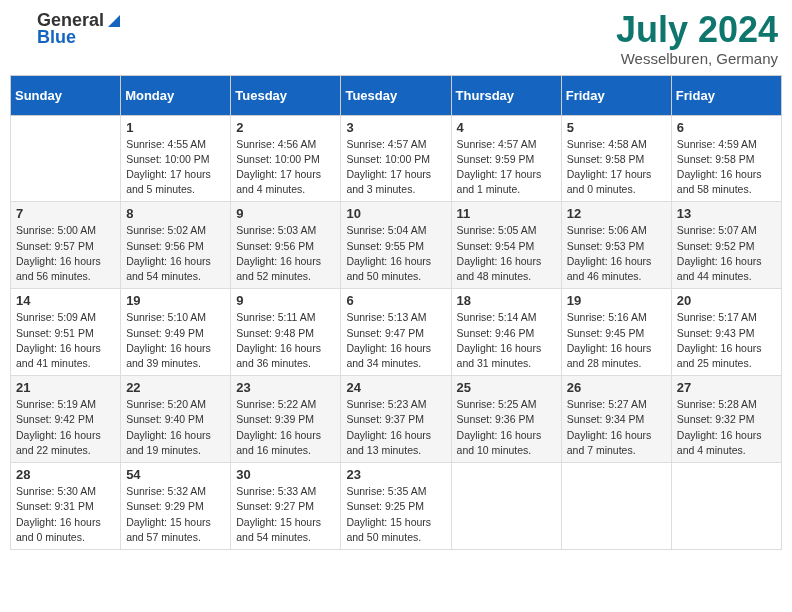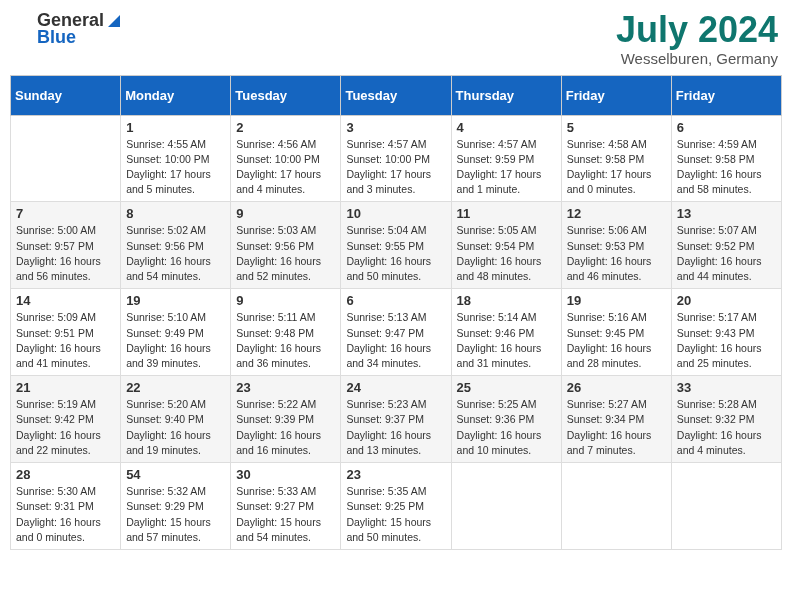--- a/index.html
+++ b/index.html
@@ -225,21 +225,21 @@
         </td>
         <td>
           <span class="day-number">25</span>
           <div class="day-info">Sunrise: 5:25 AM<br>Sunset: 9:36 PM<br>Daylight: 16 hours<br>and 10 minutes.</div>
         </td>
         <td>
           <span class="day-number">26</span>
           <div class="day-info">Sunrise: 5:27 AM<br>Sunset: 9:34 PM<br>Daylight: 16 hours<br>and 7 minutes.</div>
         </td>
         <td>
-          <span class="day-number">33</span>
+          <span class="day-number">27</span>
           <div class="day-info">Sunrise: 5:28 AM<br>Sunset: 9:32 PM<br>Daylight: 16 hours<br>and 4 minutes.</div>
         </td>
       </tr>
       <tr>
         <td>
           <span class="day-number">28</span>
           <div class="day-info">Sunrise: 5:30 AM<br>Sunset: 9:31 PM<br>Daylight: 16 hours<br>and 0 minutes.</div>
         </td>
         <td>
           <span class="day-number">54</span>

